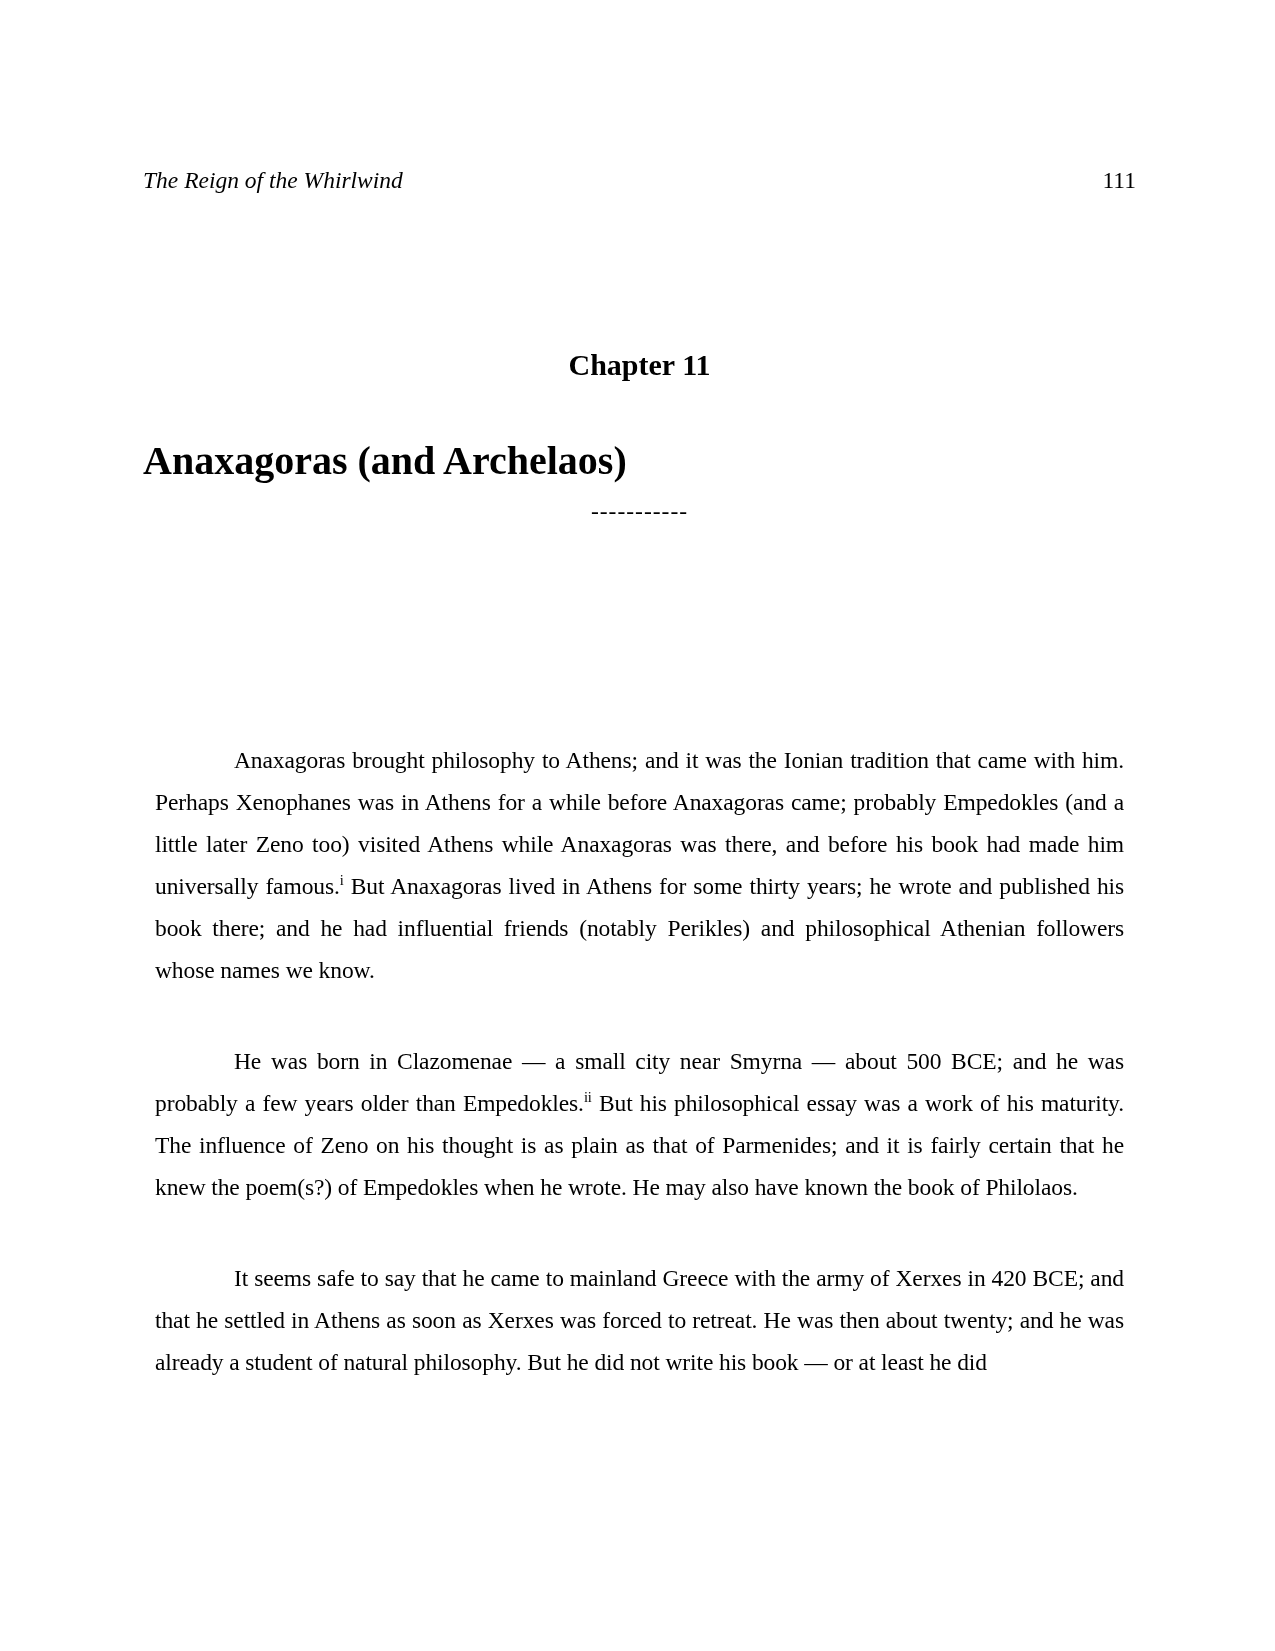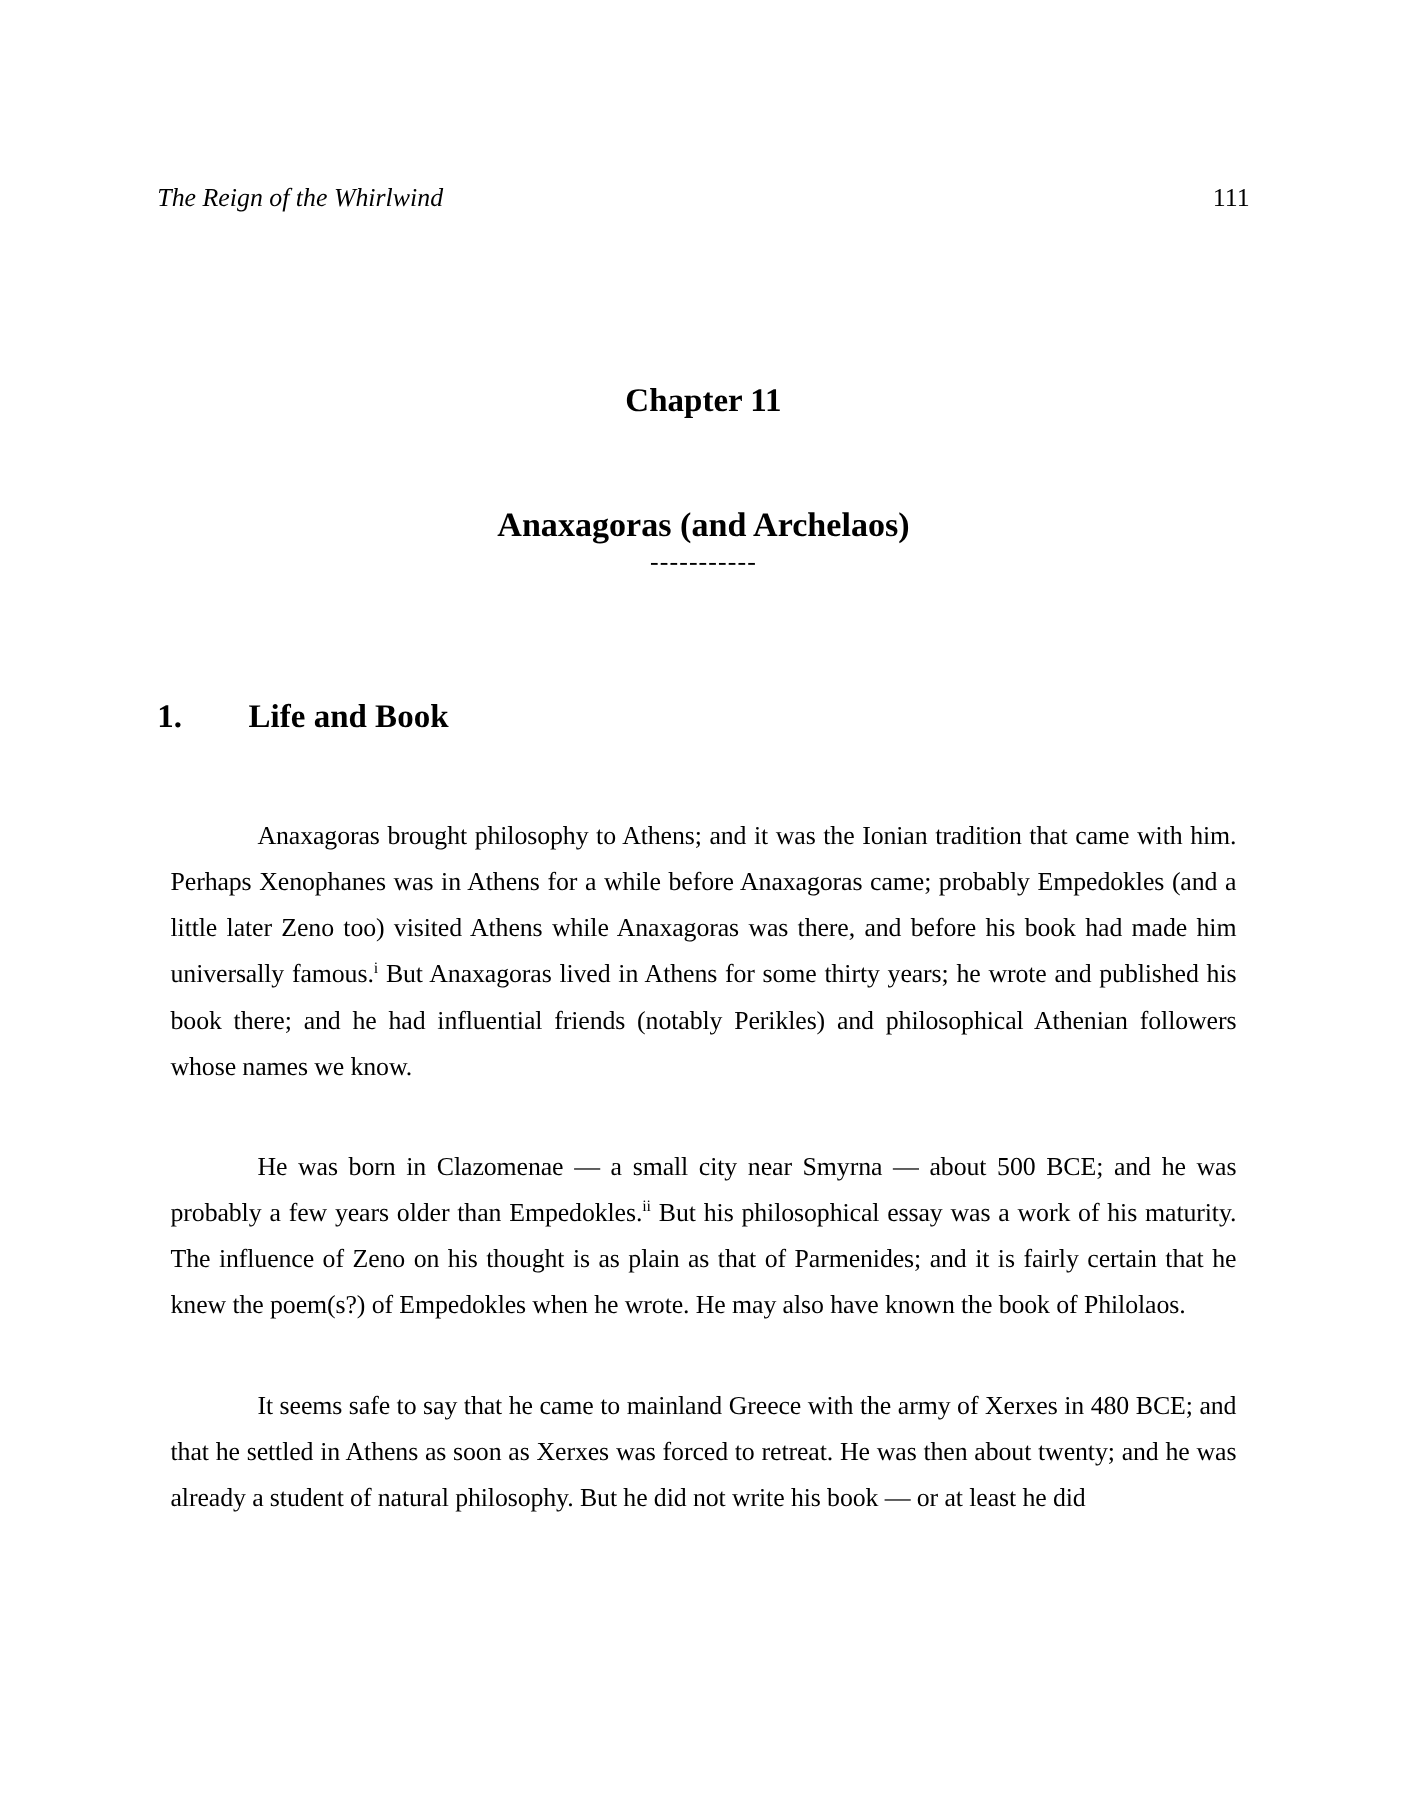--- a/index.html
+++ b/index.html
@@ -34,23 +34,22 @@
     text-align: center;
     font-size: 30px;
     font-weight: bold;
     line-height: 32px;
   }
   .chapter-subtitle {
     position: absolute;
     left: 143px;
     right: 139px;
     top: 445px;
-    margin: 16px;
-    text-align: center;
-    font-size: 31px;
+    margin: 0;
+    font-size: 40px;
     font-weight: bold;
     line-height: 32px;
   }
   .divider {
     position: absolute;
     left: 143px;
     right: 139px;
     top: 498px;
     text-align: center;
     font-size: 23.5px;
@@ -95,23 +94,20 @@
     <span class="book-title">The Reign of the Whirlwind</span>
     <span class="page-number">111</span>
   </div>
 
   <h1 class="chapter-heading">Chapter 11</h1>
 
   <h2 class="chapter-subtitle">Anaxagoras (and Archelaos)</h2>
 
   <div class="divider">-----------</div>
 
-  <h3 class="section-heading">
-    <span class="section-number">1.</span><span>Life and Book</span>
-  </h3>
 
   <div class="body-text">
       <p class="body-paragraph">Anaxagoras brought philosophy to Athens; and it was the Ionian tradition that came with him.  Perhaps Xenophanes was in Athens for a while before Anaxagoras came; probably Empedokles (and a little later Zeno too) visited Athens while Anaxagoras was there, and before his book had made him universally famous.<sup class="footnote-ref">i</sup>  But Anaxagoras lived in Athens for some thirty years; he wrote and published his book there; and he had influential friends (notably Perikles) and philosophical Athenian followers whose names we know.</p>
       <p class="body-paragraph">He was born in Clazomenae — a small city near Smyrna — about 500 BCE; and he was probably a few years older than Empedokles.<sup class="footnote-ref">ii</sup>  But his philosophical essay was a work of his maturity.  The influence of Zeno on his thought is as plain as that of Parmenides; and it is fairly certain that he knew the poem(s?) of Empedokles when he wrote.  He may also have known the book of Philolaos.</p>
-      <p class="body-paragraph">It seems safe to say that he came to mainland Greece with the army of Xerxes in 480 BCE; and that he settled in Athens as soon as Xerxes was forced to retreat.  He was then about twenty; and he was already a student of natural philosophy.  But he did not write his book — or at least he did</p>
+      <p class="body-paragraph">It seems safe to say that he came to mainland Greece with the army of Xerxes in 420 BCE; and that he settled in Athens as soon as Xerxes was forced to retreat.  He was then about twenty; and he was already a student of natural philosophy.  But he did not write his book — or at least he did</p>
     </div>
 
 </div>
 
 </body></html>

